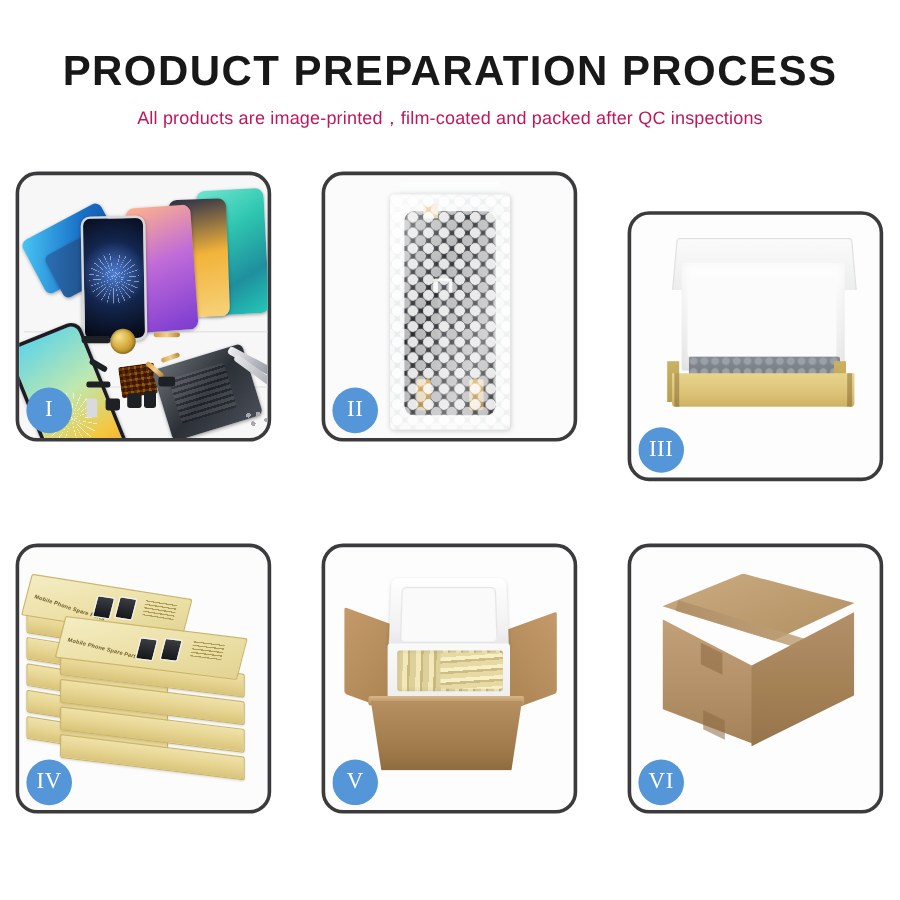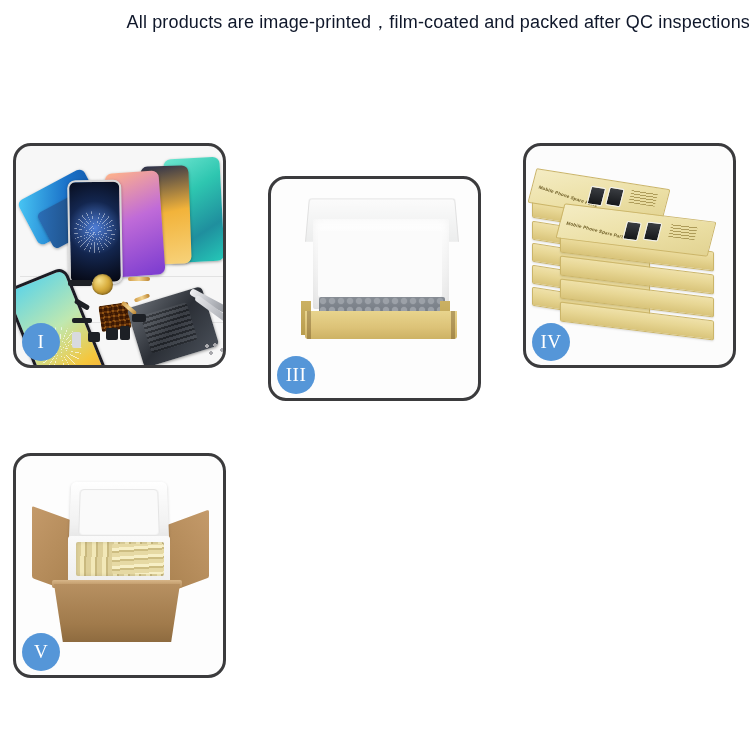--- a/index.html
+++ b/index.html
@@ -29,26 +29,25 @@
     font-size: 35px;
     font-weight: 700;
     letter-spacing: 1.2px;
     color: #181818;
     line-height: 1.05;
     font-family: "Liberation Sans", sans-serif;
   }
   .page-subtitle {
     margin: 0;
     padding-top: 10px;
-    font-size: 18px;
+    font-size: 15px;
     font-weight: 400;
-    color: #0f172a;
+    color: #be185d;
     letter-spacing: 0.15px;
     font-family: "Liberation Sans", sans-serif;
-    text-align: right;
   }
 
   
   .grid {
     position: absolute;
     left: 13px;
     top: 143px;
     width: 724px;
     display: grid;
     grid-template-columns: repeat(3, 213px);
@@ -537,20 +536,21 @@
     left: 60px; top: 140px;
     width: 18px; height: 16px;
     background: rgba(140,106,66,.55);
     transform: skewY(26deg);
   }
 </style>
 </head>
 <body>
 
 <div class="header">
+  <h1 class="page-title">PRODUCT PREPARATION PROCESS</h1>
   <p class="page-subtitle">All products are image-printed，film-coated and packed after QC inspections</p>
 </div>
 
 <div class="grid">
 
   <div class="panel p1">
     <div class="panel-stage">
       <div class="shelf" style="top:130px"></div>
       <div class="shelf" style="top:176px"></div>
 
@@ -580,20 +580,38 @@
       <div class="part dark" style="left:104px; top:180px; width:10px; height:14px;"></div>
       <div class="part dark" style="left:116px; top:168px; width:14px; height:8px;"></div>
 
       <div class="tweezer"></div>
       <div class="tweezer2"></div>
       <div class="screws"></div>
     </div>
     <div class="badge">I</div>
   </div>
 
+  <div class="panel p2">
+    <div class="panel-stage">
+      <div class="bag-flap"></div>
+      <div class="bubble-bag">
+        <div class="screen-inside">
+          <div class="tab-top"></div>
+          <div class="connector"></div>
+          <div class="cable"></div>
+          <div class="gold-a"></div>
+          <div class="gold-b"></div>
+        </div>
+        <div class="bubbles"></div>
+        <div class="bubbles offset"></div>
+        <div class="bag-sheen"></div>
+      </div>
+    </div>
+    <div class="badge">II</div>
+  </div>
 
   <div class="panel p3">
     <div class="panel-stage">
       <div class="box3-lid"></div>
       <div class="box3-liner"></div>
       <div class="box3-foam"></div>
       <div class="box3-grey"></div>
       <div class="box3-side"></div>
       <div class="box3-side-r"></div>
       <div class="box3-front">
@@ -642,14 +660,25 @@
       <div class="c5-foamlid"></div>
       <div class="c5-foambody"></div>
       <div class="c5-contents"></div>
       <div class="c5-contents2"></div>
       <div class="c5-rim"></div>
       <div class="c5-front"></div>
     </div>
     <div class="badge">V</div>
   </div>
 
+  <div class="panel p6">
+    <div class="panel-stage">
+      <div class="c6-top"></div>
+      <div class="c6-tape"></div>
+      <div class="c6-left"></div>
+      <div class="c6-right"></div>
+      <div class="c6-tab-a"></div>
+      <div class="c6-tab-b"></div>
+    </div>
+    <div class="badge">VI</div>
+  </div>
 
 </div>
 
 </body></html>

